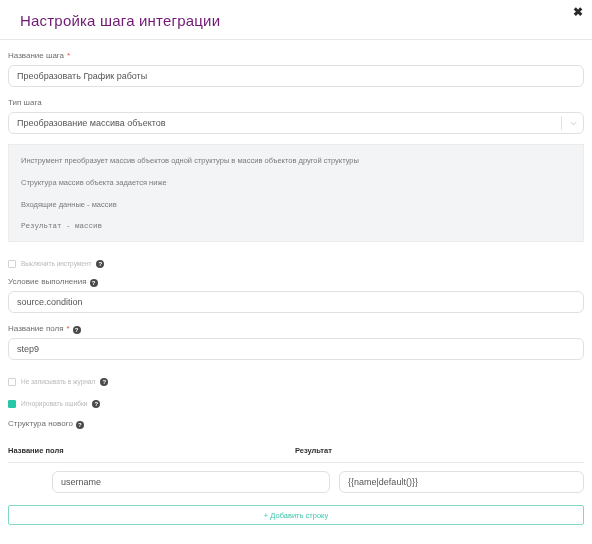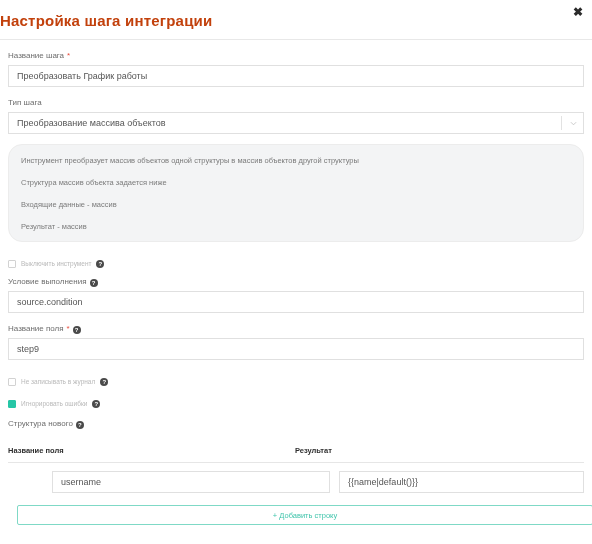--- a/index.html
+++ b/index.html
@@ -16,24 +16,24 @@
     background: #ffffff;
   }
   
   .modal-header {
     position: relative;
     height: 40px;
     border-bottom: 1px solid #e8e8e8;
   }
   .modal-title {
     position: absolute;
-    left: 0; top: 12px;
+    left: 20px; top: 12px;
     font-size: 15px;
-    font-weight: 700;
-    color: #c2410c;
+    font-weight: 400;
+    color: #701a75;
     letter-spacing: .2px;
     white-space: nowrap;
   }
   .close-btn {
     position: absolute;
     right: 7px; top: 5px;
     width: 14px; height: 14px;
     line-height: 14px;
     text-align: center;
     font-size: 12px;
@@ -70,21 +70,21 @@
     text-align: center;
     font-weight: 700;
     cursor: pointer;
     flex: none;
   }
   .text-input {
     display: block;
     width: 100%;
     height: 22px;
     border: 1px solid #e0e0e0;
-    border-radius: 0;
+    border-radius: 6px;
     background: #ffffff;
     font-family: "Liberation Sans", sans-serif;
     font-size: 9px;
     color: #555555;
     padding: 0 8px;
     outline: none;
   }
   .spacer-10 { height: 10px; }
   .spacer-8 { height: 8px; }
   .spacer-6 { height: 6px; }
@@ -101,32 +101,32 @@
     position: absolute;
     right: 7px; top: 8px;
     width: 7px; height: 7px;
     pointer-events: none;
   }
   .chevron svg { display: block; }
   
   .desc-box {
     background: #f3f4f5;
     border: 1px solid #ececec;
-    border-radius: 14px;
+    border-radius: 0;
     padding: 10px 12px 12px 12px;
     height: 98px;
   }
   .desc-line {
     font-size: 7.5px;
     color: #7a7a7a;
     line-height: 11px;
     margin-bottom: 11px;
     white-space: nowrap;
   }
-  .desc-line:last-child { margin-bottom: 16px; }
+  .desc-line:last-child { margin-bottom: 16px; font-family: Liberation Mono, monospace; }
   
   .check-row {
     display: flex;
     align-items: center;
     gap: 5px;
     height: 12px;
   }
   .cbox {
     width: 8px; height: 8px;
     border: 1px solid #d2d2d2;
@@ -172,21 +172,20 @@
     height: 20px;
     margin-top: 12px;
     background: #ffffff;
     border: 1px solid #7fd9c6;
     border-radius: 2px;
     color: #3fc4ab;
     font-family: "Liberation Sans", sans-serif;
     font-size: 7.5px;
     cursor: pointer;
     padding: 0;
-    margin-left: 9px;
   }
 </style>
 </head>
 <body>
 
 <div class="modal">
 
   <div class="modal-header">
     <div class="modal-title">Настройка шага интеграции</div>
     <button class="close-btn">✖</button>

